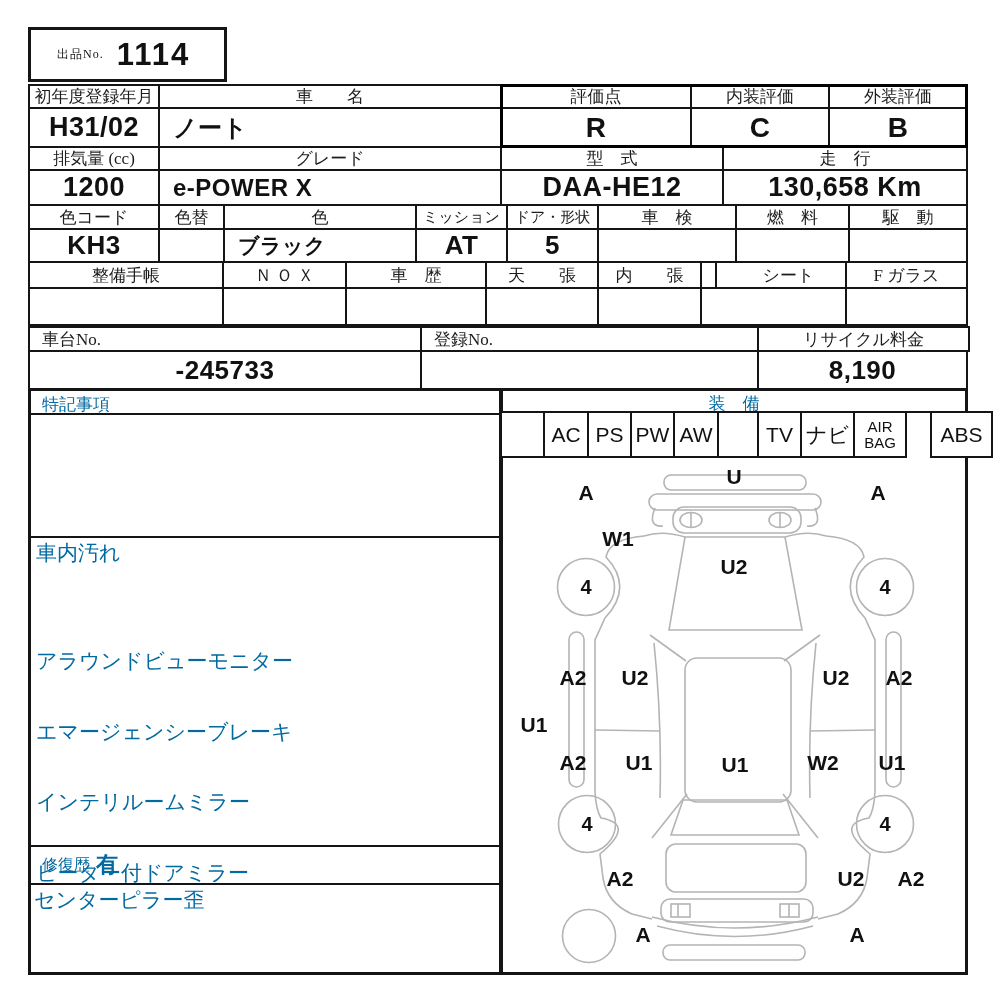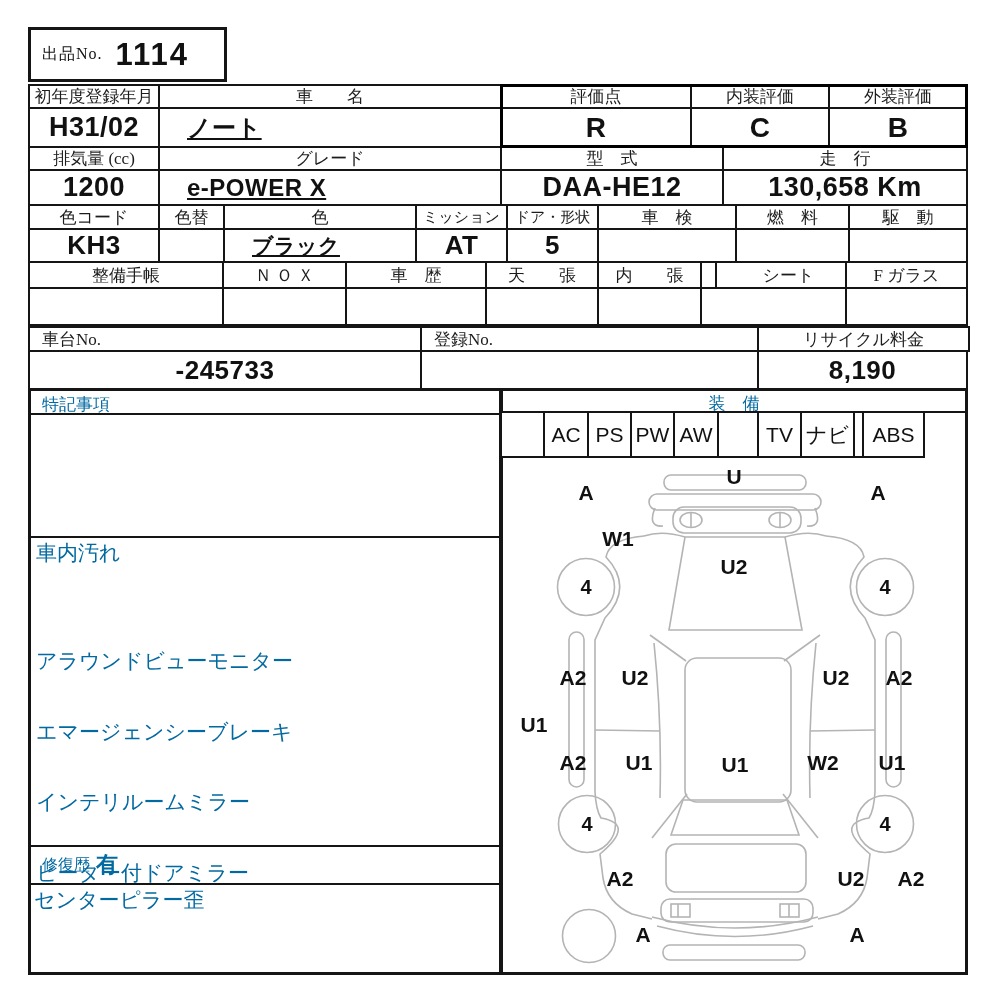--- a/index.html
+++ b/index.html
@@ -4,30 +4,30 @@
 <style>
   html,body{margin:0;padding:0;background:#fff;}
   #sheet{position:relative;width:1000px;height:1000px;background:#fff;
          font-family:"Liberation Sans",sans-serif;color:#111;overflow:hidden;}
   .cell{position:absolute;box-sizing:border-box;border:2px solid #151515;background:#fff;
         display:flex;align-items:center;justify-content:center;white-space:pre;}
   .hdr{font-family:"Liberation Serif",serif;font-size:17px;color:#1c1c1c;}
   .hdr.sm{font-size:15px;}
   .val{font-weight:bold;font-size:26px;letter-spacing:.5px;}
   .v27{font-size:27px;} .v24{font-size:24px;} .v21{font-size:21px;} .v28{font-size:28px;}
-  .la{justify-content:flex-start;padding-left:27px;text-decoration:underline;}
+  .la{justify-content:flex-start;padding-left:13px;}
   .lah{justify-content:flex-start;padding-left:12px;}
   .evalbox{position:absolute;box-sizing:border-box;border:3px solid #000;pointer-events:none;z-index:6;background:transparent;}
   .panel{position:absolute;box-sizing:border-box;border:3px solid #151515;background:#fff;}
   .hline{position:absolute;height:2px;background:#151515;z-index:4;}
   .txt{position:absolute;white-space:pre;color:#0369a1;}
   .serif{font-family:"Liberation Serif",serif;}
   #lotbox{position:absolute;left:28px;top:27px;width:199px;height:55px;box-sizing:border-box;
           border:3px solid #151515;display:flex;align-items:center;background:#fff;}
-  #lotbox .lbl{font-family:"Liberation Serif",serif;font-size:16px;margin-left:11px;letter-spacing:1px;}
+  #lotbox .lbl{font-family:"Liberation Serif",serif;font-size:12px;margin-left:26px;letter-spacing:1px;}
   #lotbox .num{font-size:31px;font-weight:bold;margin-left:13px;letter-spacing:2px;}
   .eq{font-size:21px;font-weight:500;}
   .eq8{font-size:15px;line-height:16px;text-align:center;white-space:normal;font-weight:500;}
   svg text{font-family:"Liberation Sans",sans-serif;font-weight:bold;fill:#111;}
 </style>
 </head>
 <body>
 
 <div id="sheet">
 
@@ -118,21 +118,21 @@
   <div class="hline" style="left:500px;top:411px;width:468px"></div>
   <div class="cell eq" style="left:500px;top:411px;width:45px;height:47px"></div>
   <div class="cell eq" style="left:543px;top:411px;width:46px;height:47px">AC</div>
   <div class="cell eq" style="left:587px;top:411px;width:45px;height:47px">PS</div>
   <div class="cell eq" style="left:630px;top:411px;width:45px;height:47px">PW</div>
   <div class="cell eq" style="left:673px;top:411px;width:46px;height:47px">AW</div>
   <div class="cell eq" style="left:717px;top:411px;width:42px;height:47px"></div>
   <div class="cell eq" style="left:757px;top:411px;width:45px;height:47px">TV</div>
   <div class="cell eq" style="left:800px;top:411px;width:55px;height:47px">ナビ</div>
   <div class="cell eq8" style="left:853px;top:411px;width:54px;height:47px">AIR BAG</div>
-  <div class="cell eq" style="left:862px;top:411px;width:63px;height:47px">ABS</div>
+  <div class="cell eq" style="left:930px;top:411px;width:63px;height:47px">ABS</div>
 
   <svg style="position:absolute;left:502px;top:458px" width="464" height="515" viewBox="0 0 464 515">
     <g fill="none" stroke="#b4b4b4" stroke-width="1.6">
 
       <rect x="162" y="17" width="142" height="15" rx="7"></rect>
       <rect x="147" y="36" width="172" height="16" rx="8"></rect>
       <path d="M153,50 C148,62 150,69 161,68"></path>
       <path d="M313,50 C318,62 316,69 305,68"></path>
 
       <rect x="171" y="49" width="128" height="26" rx="11"></rect>

